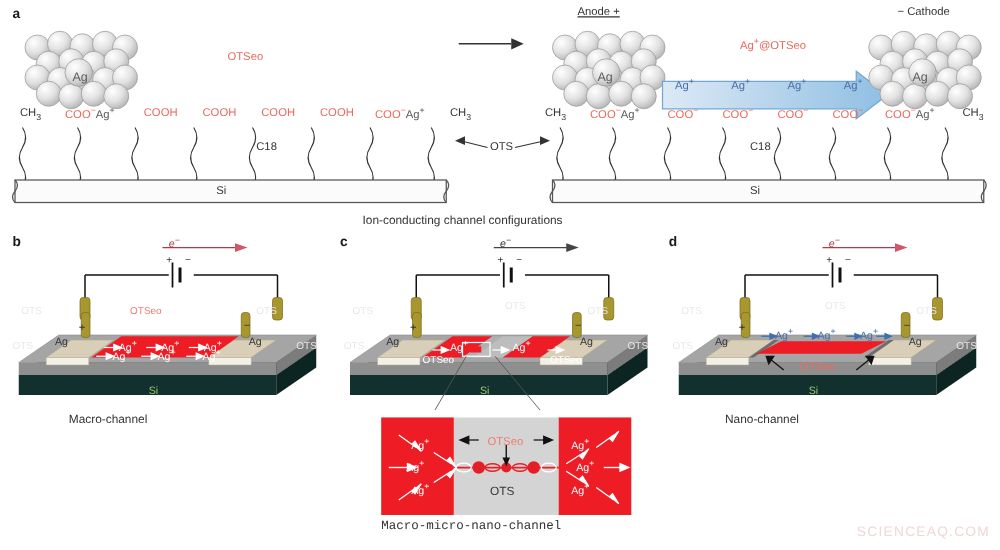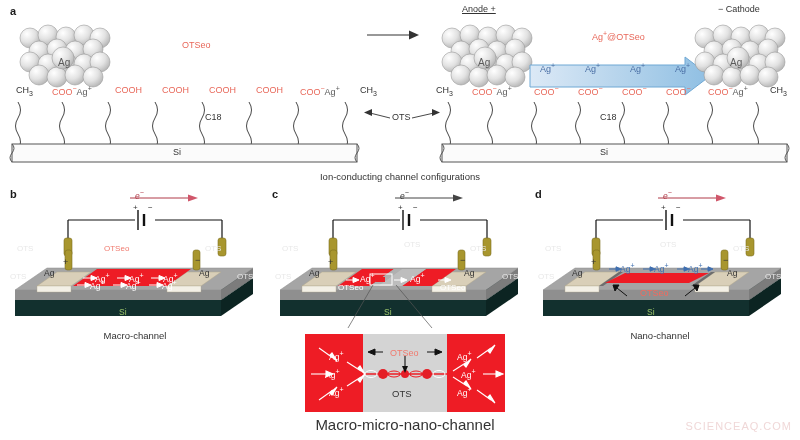--- a/index.html
+++ b/index.html
@@ -7,21 +7,21 @@
        font-family:"Liberation Sans","DejaVu Sans",sans-serif;color:#3a3a3a;}
   .abs{position:absolute;}
   .panel-letter{font-weight:bold;font-size:11px;color:#1a1a1a;}
   .lbl{font-size:9px;white-space:nowrap;}
   .lbl-red{color:#e8685a;}
   .lbl-grey{color:#5a5a5a;}
   .lbl-blue{color:#4a6fa5;}
   .lbl-dark{color:#333;}
   sub{font-size:7px;}
   sup{font-size:7px;}
-  .center-text{text-align:center;}
+  .center-text{}
   svg{display:block;overflow:visible;}
   #wm{right:8px;bottom:8px;font-size:11px;color:#f0d8d8;letter-spacing:1px;}
 </style>
 </head>
 <body>
 
 <div class="abs panel-letter" style="left:10px;top:5px;">a</div>
 
 <svg class="abs" style="left:0px;top:10px;" width="400" height="160">
   <defs>
@@ -412,21 +412,21 @@
 <div class="abs lbl" style="left:390px;top:348px;color:#f07a6e;font-size:9px;">OTSeo</div>
 <div class="abs lbl lbl-dark" style="left:392px;top:388px;font-size:9.5px;">OTS</div>
 <div class="abs" style="left:305px;top:334px;width:200px;height:78px;">
   <span class="abs lbl" style="left:24px;top:16px;color:#fff;font-size:8.5px;">Ag<sup>+</sup></span>
   <span class="abs lbl" style="left:20px;top:34px;color:#fff;font-size:8.5px;">Ag<sup>+</sup></span>
   <span class="abs lbl" style="left:24px;top:52px;color:#fff;font-size:8.5px;">Ag<sup>+</sup></span>
   <span class="abs lbl" style="left:152px;top:16px;color:#fff;font-size:8.5px;">Ag<sup>+</sup></span>
   <span class="abs lbl" style="left:156px;top:34px;color:#fff;font-size:8.5px;">Ag<sup>+</sup></span>
   <span class="abs lbl" style="left:152px;top:52px;color:#fff;font-size:8.5px;">Ag<sup>+</sup></span>
 </div>
-<div class="abs lbl lbl-dark center-text" style="left:305px;top:416px;width:200px;font-size:15px;">Macro-micro-nano-channel</div>
+<div class="abs lbl lbl-dark center-text" style="left:305px;top:416px;width:200px;font-size:10px;font-family:Liberation Mono, monospace;">Macro-micro-nano-channel</div>
 
 <div class="abs panel-letter" style="left:535px;top:188px;">d</div>
 
 <svg class="abs" style="left:558px;top:190px;" width="220" height="60">
   <line x1="100" y1="8" x2="160" y2="8" stroke="#b03a48" stroke-width="1"></line>
   <polygon points="158,4.5 168,8 158,11.5" fill="#d0566a"></polygon>
   <line x1="38" y1="30" x2="105" y2="30" stroke="#111" stroke-width="1.2"></line>
   <line x1="125" y1="30" x2="192" y2="30" stroke="#111" stroke-width="1.2"></line>
   <line x1="108" y1="20" x2="108" y2="40" stroke="#111" stroke-width="1.4"></line>
   <line x1="114" y1="24" x2="114" y2="36" stroke="#111" stroke-width="2.4"></line>

